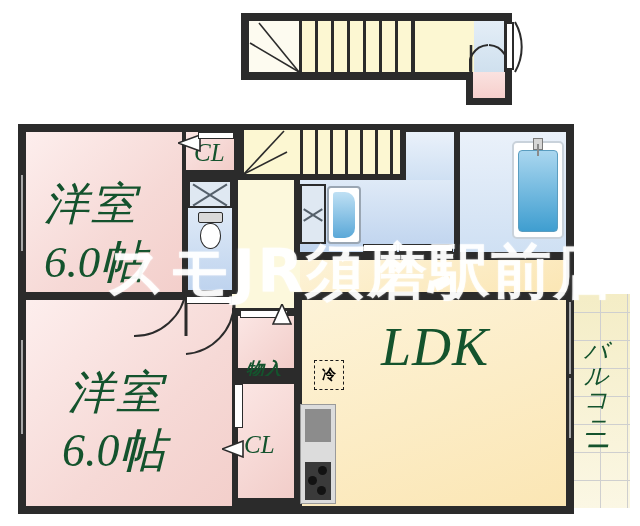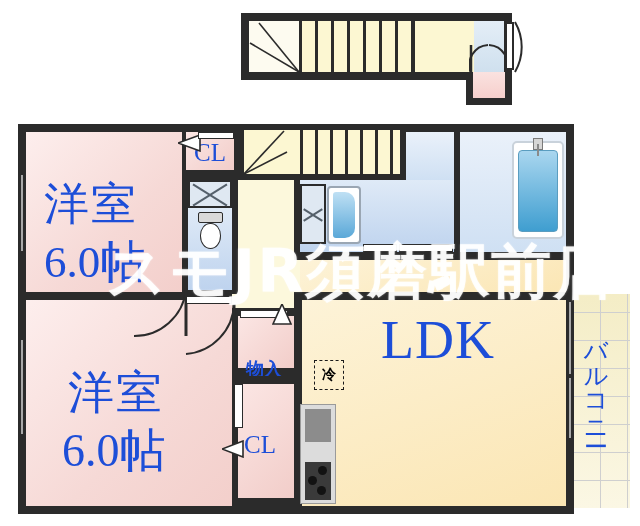--- a/index.html
+++ b/index.html
@@ -4,22 +4,22 @@
 <style>
   html,body{margin:0;padding:0;background:#ffffff;}
   body{width:640px;height:526px;overflow:hidden;
        font-family:"Liberation Serif","DejaVu Serif",serif;}
   #plan{position:relative;width:640px;height:526px;background:#ffffff;}
 
   
   .abs{position:absolute;box-sizing:border-box;}
   .wall{background:#2b2b2b;}
   .room{box-sizing:border-box;}
-  .lbl{position:absolute;color:#1d4ed8;white-space:nowrap;line-height:1;
-       font-family:"Liberation Serif","DejaVu Serif",serif;}
+  .lbl{position:absolute;color:#14532d;white-space:nowrap;line-height:1;
+       font-family:"Liberation Serif","DejaVu Serif",serif;font-style:italic;}
   .lbl-sans{font-family:"Liberation Sans","DejaVu Sans",sans-serif;}
 
   
   .fill-bed{background:linear-gradient(135deg,#fdeeed 0%,#f6d9d6 60%,#f3cfcb 100%);}
   .fill-ldk{background:linear-gradient(160deg,#fdf3d8 0%,#fbe6b4 100%);}
   .fill-hall{background:#fcf8dc;}
   .fill-stair{background:#fcf7d2;}
   .fill-wet{background:linear-gradient(180deg,#dfeaf7 0%,#bed3ee 100%);}
   .fill-wet2{background:linear-gradient(180deg,#eaf1fa 0%,#cfe0f3 100%);}
   .fill-cl{background:linear-gradient(135deg,#fbe6e4 0%,#f2cdc9 100%);}
@@ -182,21 +182,21 @@
   <div class="abs" style="left:537px;top:144px;width:2px;height:12px;background:#8a8a8a;"></div>
 
   <div class="abs wall" style="left:454px;top:132px;width:6px;height:120px;"></div>
 
   <div class="abs wall" style="left:300px;top:252px;width:266px;height:8px;"></div>
   <div class="abs wall" style="left:294px;top:176px;width:6px;height:84px;"></div>
 
   <div class="abs room fill-ldk" style="left:300px;top:300px;width:266px;height:206px;"></div>
   <div class="abs wall" style="left:294px;top:292px;width:8px;height:214px;"></div>
   <div class="abs wall" style="left:294px;top:292px;width:272px;height:8px;"></div>
-  <div class="lbl" style="left:381px;top:313px;font-size:54px;letter-spacing:1px;">LDK</div>
+  <div class="lbl" style="left:381px;top:320px;font-size:54px;letter-spacing:1px;">LDK</div>
 
   <div class="abs fill-ldk" style="left:300px;top:260px;width:266px;height:32px;"></div>
 
   <div class="abs dashbox" style="left:314px;top:360px;width:30px;height:30px;font-size:14px;">
     <span>冷</span>
   </div>
 
   <div class="abs" style="left:300px;top:404px;width:36px;height:100px;background:#dcdcdc;border:1.5px solid #9a9a9a;"></div>
   <div class="abs" style="left:305px;top:409px;width:26px;height:33px;background:#8c8c8c;"></div>
   <div class="abs" style="left:305px;top:462px;width:26px;height:38px;background:#3a3a3a;">

